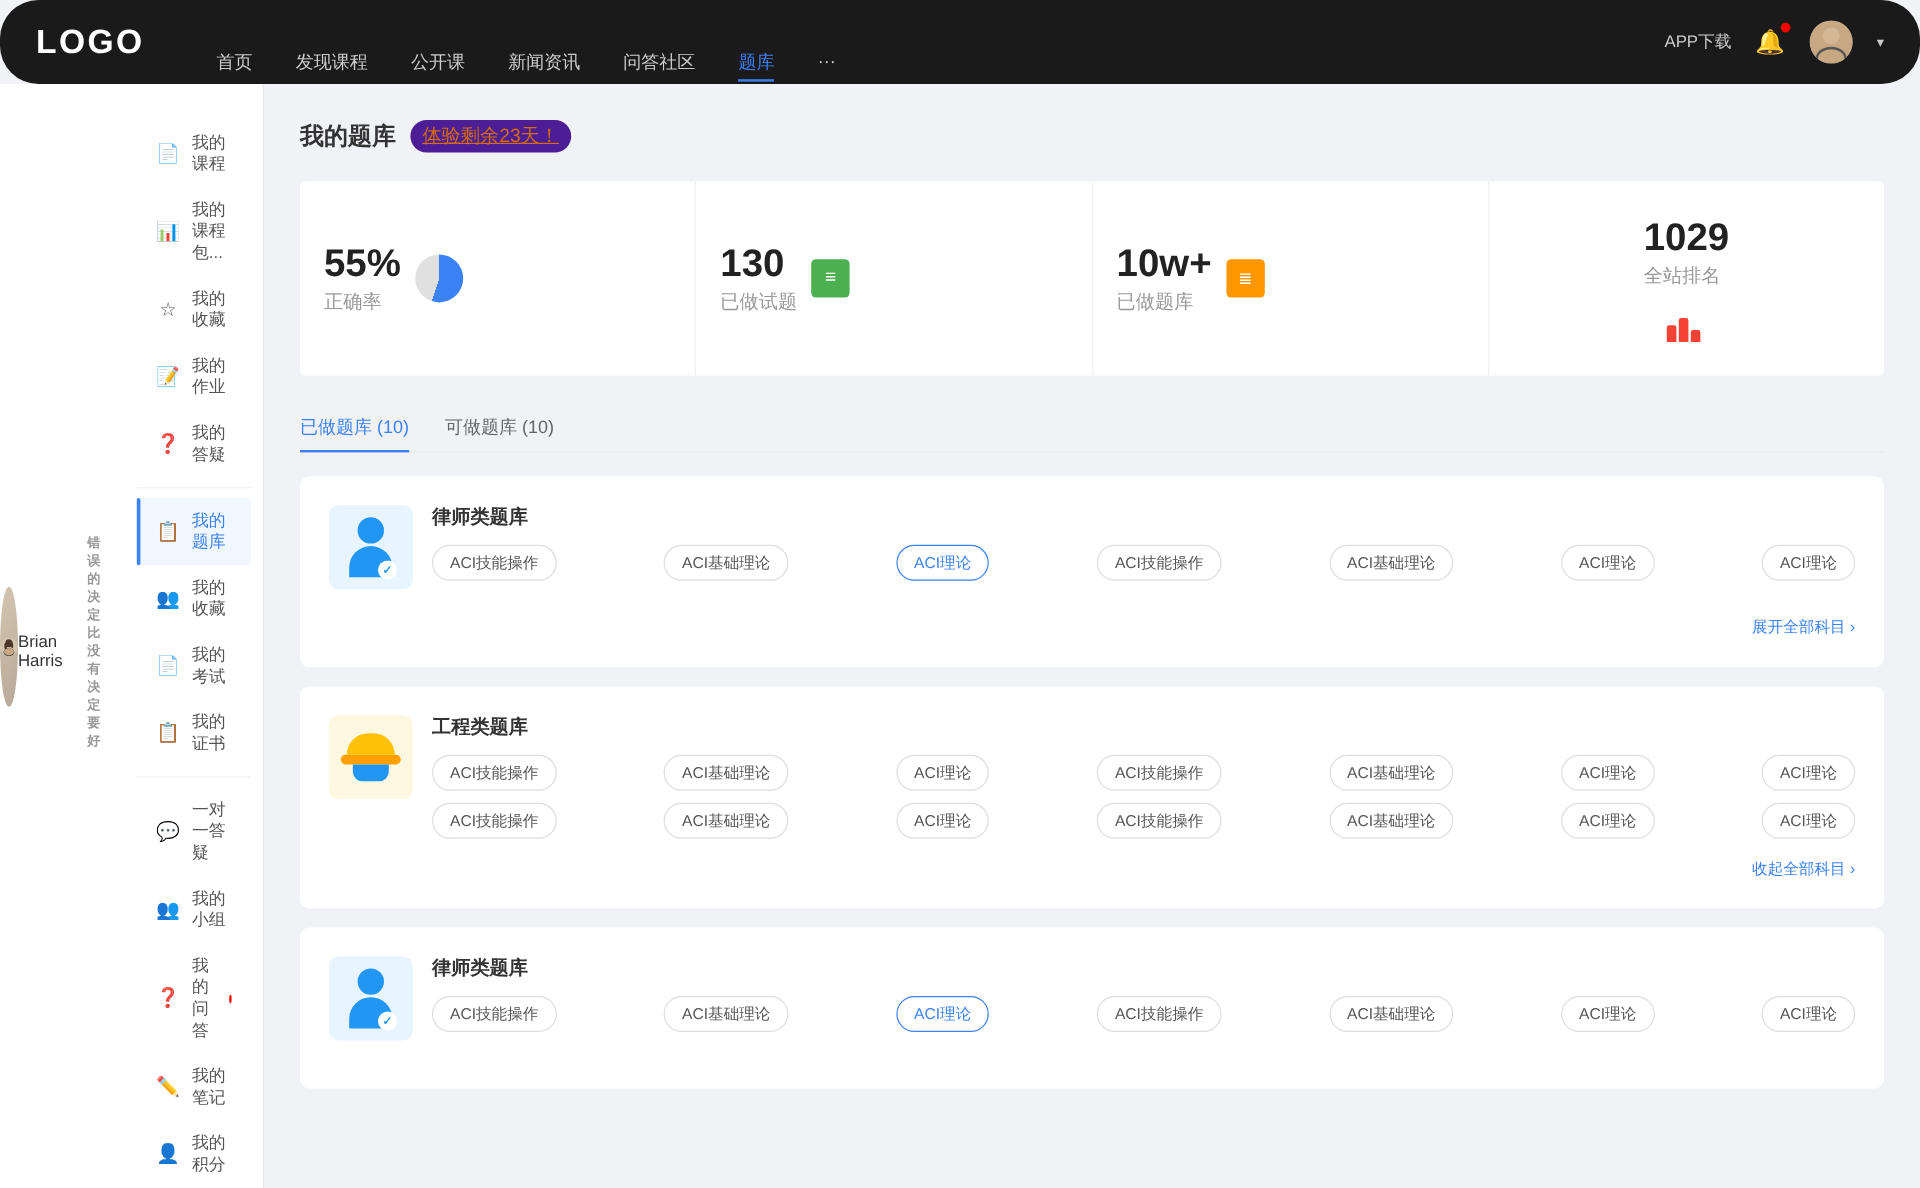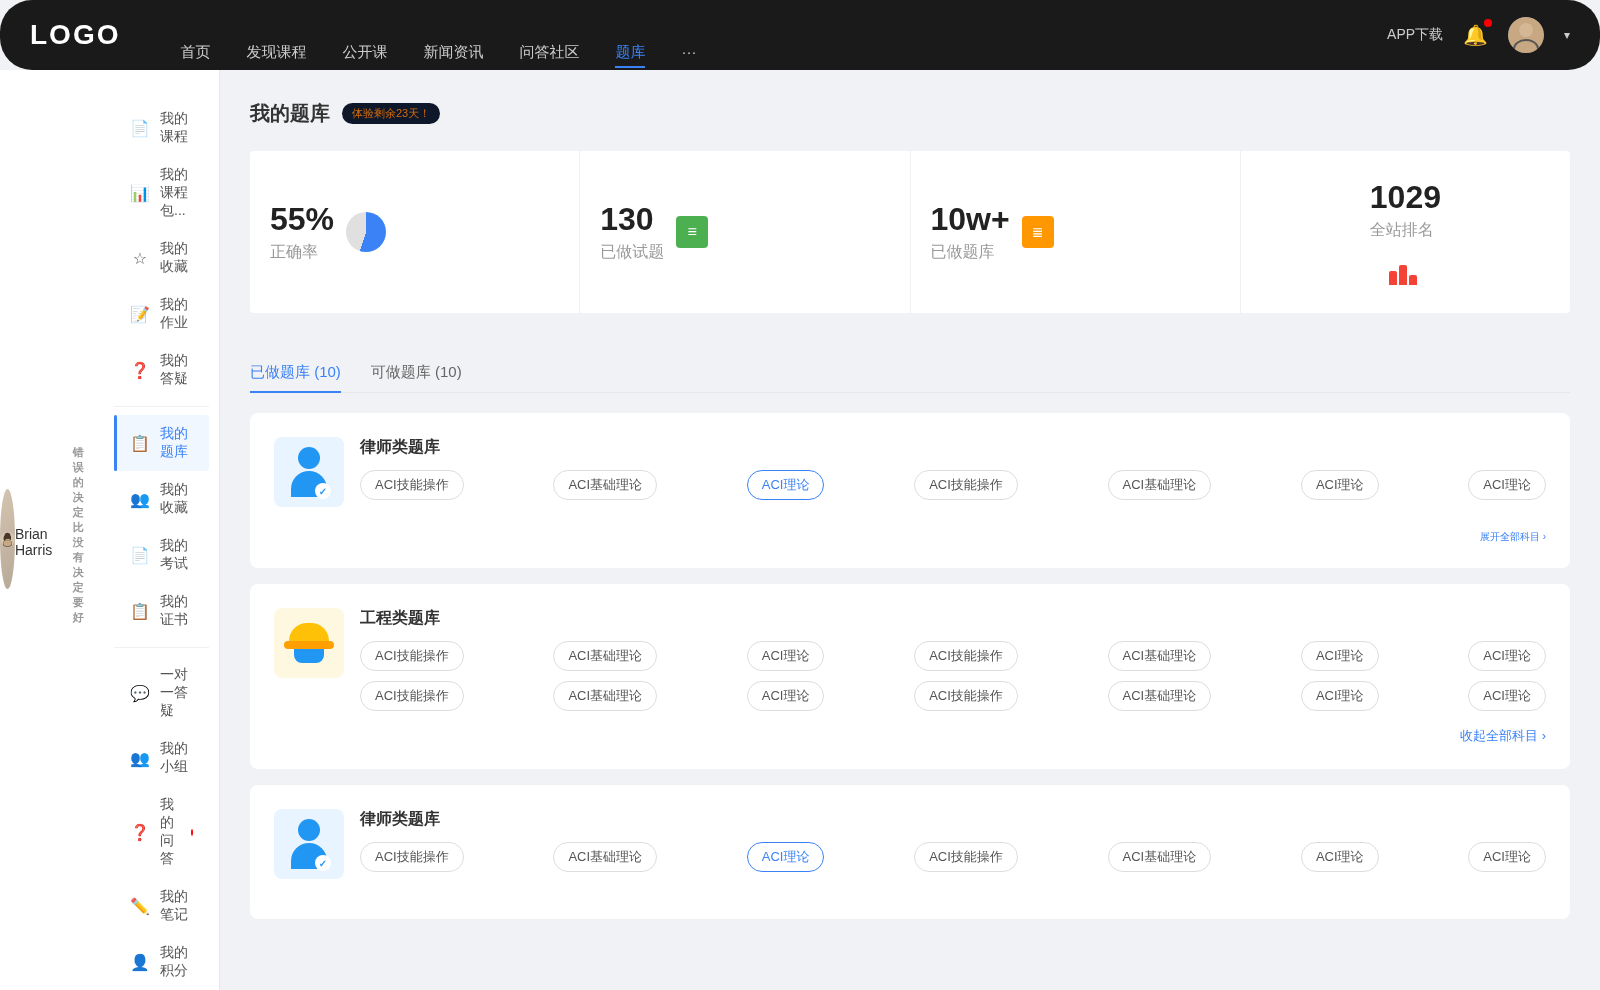--- a/index.html
+++ b/index.html
@@ -180,33 +180,34 @@
       align-items: center;
       gap: 12px;
       margin-bottom: 24px;
     }
     .page-title {
       font-size: 20px;
       font-weight: 600;
       color: #333;
     }
     .trial-badge {
-      background: #0f172a;
+      background: #4c1d95;
       color: #d46b08;
-      font-size: 11px;
+      font-size: 16px;
       padding: 3px 10px;
       border-radius: 20px;
+      text-decoration: underline;
     }
 
     
     .stats-row {
       display: flex;
       background: white;
       border-radius: 4px;
-      margin-bottom: 40px;
+      margin-bottom: 24px;
       overflow: hidden;
     }
     .stat-item {
       flex: 1;
       padding: 28px 20px;
       display: flex;
       align-items: center;
       gap: 12px;
       border-right: 1px solid #f0f0f0;
     }
@@ -288,21 +289,21 @@
       font-size: 13px;
       border: 1px solid #ddd;
       color: #555;
       cursor: pointer;
     }
     .tag.active-tag {
       border: 1px solid #3b82f6;
       color: #3b82f6;
     }
     .expand-link {
-      font-size: 10px;
+      font-size: 13px;
       color: #3b82f6;
       cursor: pointer;
       text-align: right;
       margin-top: 23px;
     }
     .collapse-link {
       font-size: 13px;
       color: #3b82f6;
       cursor: pointer;
       text-align: right;

